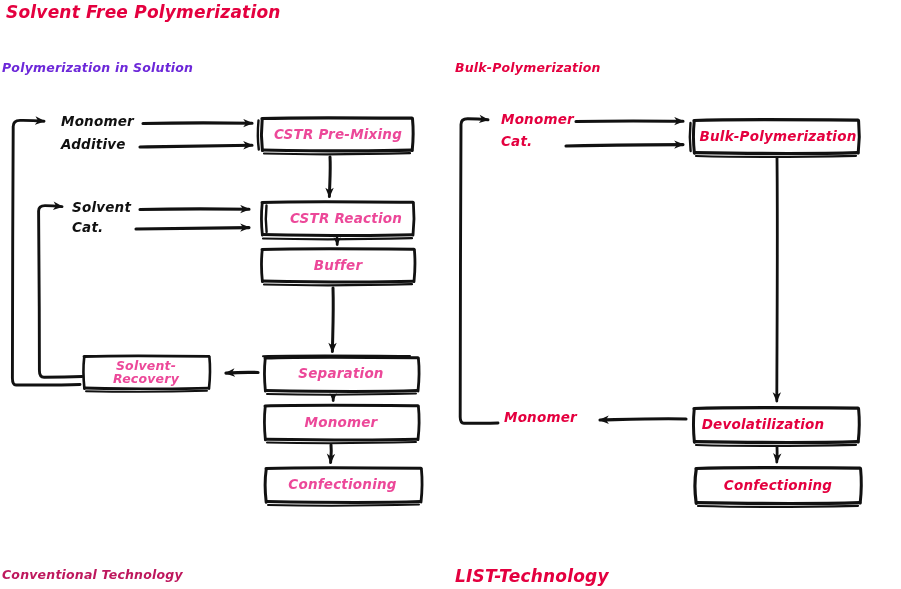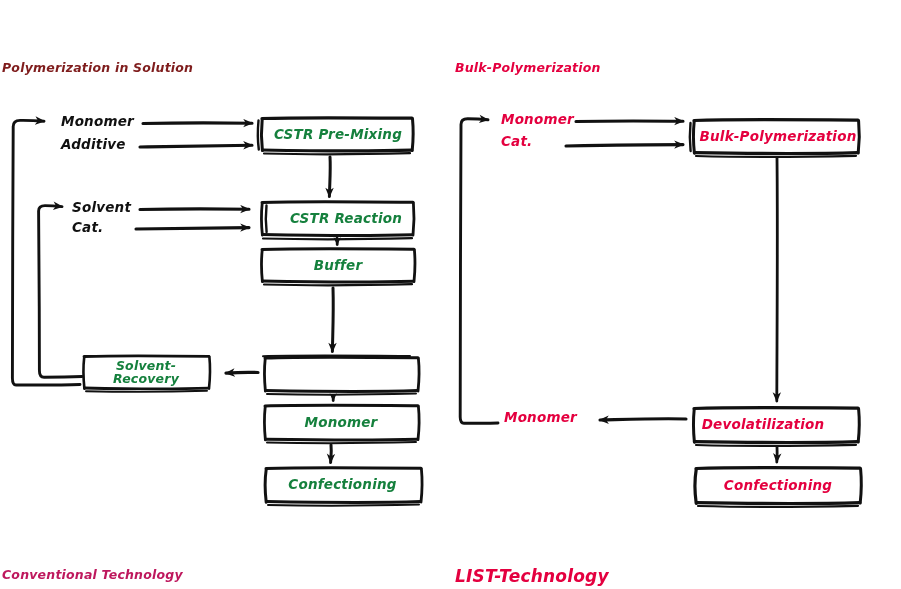--- a/index.html
+++ b/index.html
@@ -33,21 +33,21 @@
     letter-spacing: 0.2px;
   }
   .title {
     font-size: 17px;
     color: #e4003f;
     font-style: italic;
     font-weight: 700;
   }
   .section-head-black {
     font-size: 12.5px;
-    color: #7f1d1d;
+    color: #6d28d9;
   }
   .section-head-red {
     font-size: 12.5px;
     color: #e4003f;
   }
   .caption-black {
     font-size: 12.5px;
     color: #be185d;
   }
   .caption-red {
@@ -69,28 +69,29 @@
     justify-content: center;
     text-align: center;
     white-space: pre-line;
     font-family: "DejaVu Sans", sans-serif;
     font-style: italic;
     font-weight: 600;
     font-size: 13.5px;
     line-height: 1.02;
     letter-spacing: 0.2px;
   }
-  .boxtext.black { color: #15803d; }
+  .boxtext.black { color: #ec4899; }
   .boxtext.red   { color: #e4003f; }
 </style>
 </head>
 <body>
 
 <div id="page">
 
+  <div class="lbl title" style="left:6px; top:4px;">Solvent Free Polymerization</div>
 
   <div class="lbl section-head-black" style="left:2px; top:61px;">Polymerization in Solution</div>
 
   <div class="lbl section-head-red" style="left:455px; top:61px;">Bulk-Polymerization</div>
 
   <div class="lbl caption-black" style="left:2px; top:568px;">Conventional Technology</div>
 
   <div class="lbl caption-red" style="left:455px; top:568px;">LIST-Technology</div>
 
   <div class="lbl stream-black" style="left:61px; top:114px;">Monomer</div>
@@ -98,20 +99,21 @@
   <div class="lbl stream-black" style="left:72px; top:200px;">Solvent</div>
   <div class="lbl stream-black" style="left:72px; top:220px;">Cat.</div>
 
   <div class="lbl stream-red" style="left:501px; top:112px;">Monomer</div>
   <div class="lbl stream-red" style="left:501px; top:134px;">Cat.</div>
   <div class="lbl stream-red" style="left:504px; top:410px;">Monomer</div>
 
   <div class="boxtext black" style="left:262px; top:118px; width:152px; height:33px;">CSTR Pre-Mixing</div>
   <div class="boxtext black" style="left:270px; top:202px; width:152px; height:33px;">CSTR Reaction</div>
   <div class="boxtext black" style="left:262px; top:249px; width:152px; height:33px;">Buffer</div>
+  <div class="boxtext black" style="left:265px; top:357px; width:152px; height:34px;">Separation</div>
   <div class="boxtext black" style="left:265px; top:406px; width:152px; height:34px;">Monomer</div>
   <div class="boxtext black" style="left:265px; top:468px; width:155px; height:34px;">Confectioning</div>
   <div class="boxtext black" style="left:85px; top:355px; width:122px; height:36px; font-size:12.5px;">Solvent-
 Recovery</div>
 
   <div class="boxtext red" style="left:695px; top:120px; width:166px; height:33px;">Bulk-Polymerization</div>
   <div class="boxtext red" style="left:695px; top:408px; width:136px; height:34px;">Devolatilization</div>
   <div class="boxtext red" style="left:695px; top:468px; width:166px; height:35px;">Confectioning</div>
 
   <svg class="layer" viewBox="0 0 901 589" xmlns="http://www.w3.org/2000/svg">

